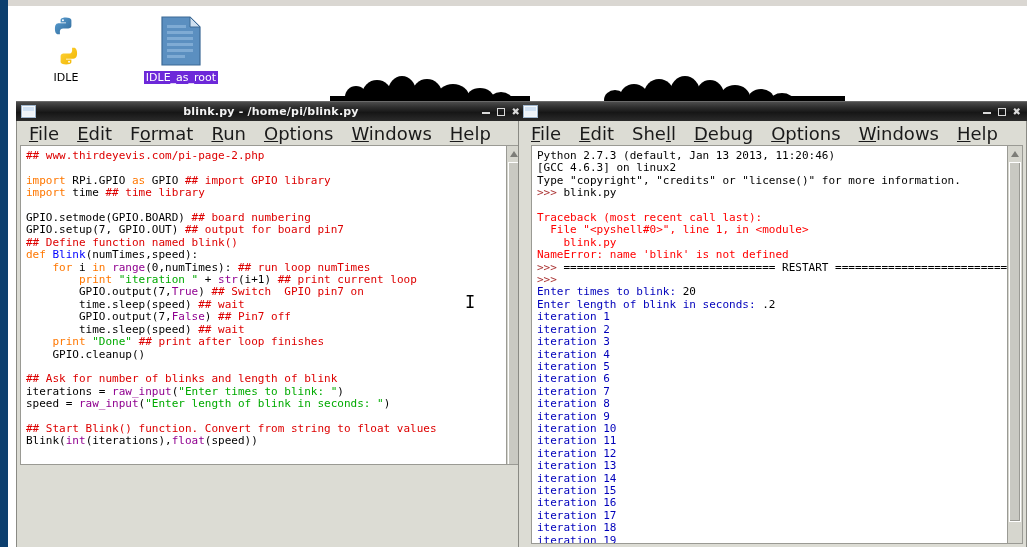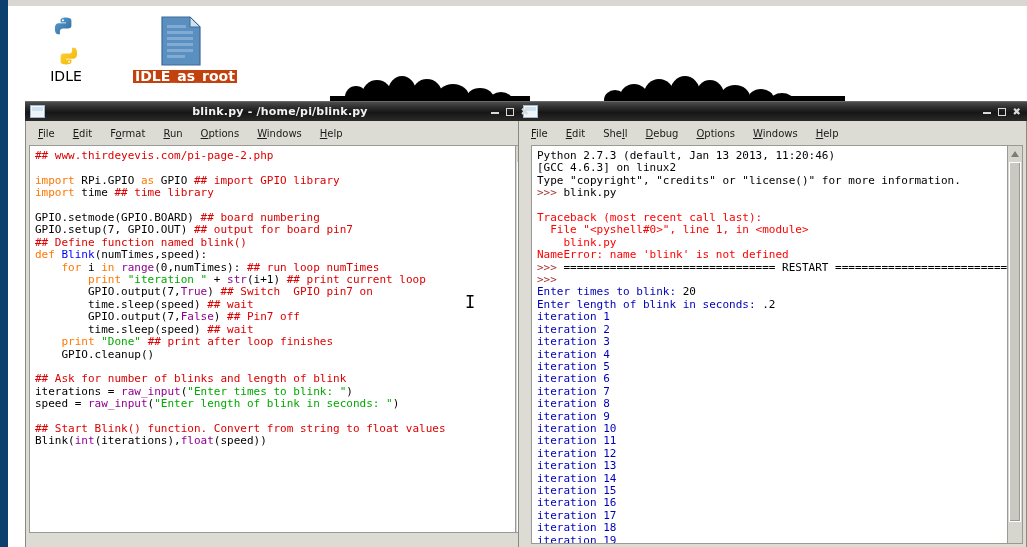--- a/index.html
+++ b/index.html
@@ -15,24 +15,24 @@
   #desk-left-strip{position:absolute;left:0;top:0;width:8px;height:547px;background:#0c3f6e;}
   #desk-topbar{position:absolute;left:8px;top:0;width:1019px;height:6px;background:#dad7d2;}
 
   
   .blob{position:absolute;background:#000000;}
 
   
   .desk-icon{position:absolute;width:96px;text-align:center;cursor:default;}
   .desk-icon .glyph{height:58px;display:flex;align-items:flex-end;justify-content:center;}
   .desk-icon .lab{
-    font-size:14px;color:#000;line-height:13px;display:inline-block;padding:0 2px;
-    font-family:"DejaVu Sans","Liberation Sans",sans-serif;
-  }
-  .desk-icon .lab.sel{background:#c2410c;color:#ffffff;font-weight:bold;}
+    font-size:11px;color:#000;line-height:13px;display:inline-block;padding:0 2px;
+    font-family:"DejaVu Sans","Liberation Sans",sans-serif;
+  }
+  .desk-icon .lab.sel{background:#6d28d9;color:#ffffff;}
 
   
   .window{position:absolute;box-sizing:border-box;}
   .titlebar{
     height:19px;position:relative;
     background:linear-gradient(to bottom,#4c4c4c 0%,#2e2e2e 28%,#161616 55%,#2b2b2b 100%);
     border-top:1px solid #6a6a6a;
     display:flex;align-items:center;
   }
   .titlebar .tb-icon{
@@ -49,21 +49,21 @@
   .tb-btns{margin-left:auto;margin-right:6px;display:flex;gap:7px;align-items:center;z-index:2;}
   .tb-btns span{font-size:10px;color:#d9d9d9;line-height:10px;font-family:"DejaVu Sans",sans-serif;}
   .tb-min{display:inline-block;width:8px;height:2px;background:#d9d9d9;margin-bottom:-3px;}
   .tb-max{display:inline-block;width:8px;height:8px;border:1.5px solid #d9d9d9;box-sizing:border-box;}
   .tb-close{display:inline-block;font-weight:bold;}
 
   .winbody{background:#dcdcd4;border:1px solid #8a8a84;border-top:none;box-sizing:border-box;}
 
   .menubar{height:24px;display:flex;align-items:center;padding-left:12px;background:#dcdcd4;}
   .menuitem{
-    font-size:10px;color:#1a1a1a;margin-right:18px;cursor:default;
+    font-size:18px;color:#1a1a1a;margin-right:18px;cursor:default;
     font-family:"DejaVu Sans","Liberation Sans",sans-serif;
   }
   .menuitem u{text-decoration:underline;}
 
   .textpane{
     background:#ffffff;border:1px solid #9a9a94;box-sizing:border-box;
     position:relative;overflow:hidden;
   }
   .code{
     font-family:"DejaVu Sans Mono","Liberation Mono",monospace;
@@ -162,41 +162,41 @@
             <rect x="7" y="27" width="26" height="3"></rect>
           <rect x="7" y="33" width="26" height="3"></rect>
             <rect x="7" y="39" width="18" height="3"></rect>
         </g>
       </svg>
     </div>
     <div><span class="lab sel">IDLE_as_root</span></div>
   </div>
 </div>
 
-<div class="window" style="left:25px;top:101px;width:510px;height:446px;">
+<div class="window" style="left:16px;top:101px;width:510px;height:446px;">
   <div class="titlebar">
     <div class="tb-icon"></div>
     <div class="tb-title">blink.py - /home/pi/blink.py</div>
     <div class="tb-btns">
       <span class="tb-min"></span>
       <span class="tb-max"></span>
       <span class="tb-close">✖</span>
     </div>
   </div>
   <div class="winbody" style="height:427px;">
     <div class="menubar">
       <div class="menuitem"><u>F</u>ile</div>
       <div class="menuitem"><u>E</u>dit</div>
       <div class="menuitem">F<u>o</u>rmat</div>
       <div class="menuitem"><u>R</u>un</div>
       <div class="menuitem"><u>O</u>ptions</div>
       <div class="menuitem"><u>W</u>indows</div>
       <div class="menuitem"><u>H</u>elp</div>
     </div>
-    <div class="textpane" style="margin:0 3px 3px 3px;height:388px;">
+    <div class="textpane" style="margin:0 3px 3px 3px;height:320px;">
       <div class="code" id="editor-code"><div><span class="c-comment">## www.thirdeyevis.com/pi-page-2.php</span></div><div>&nbsp;</div><div><span class="c-keyword">import</span><span class="c-plain"> RPi.GPIO </span><span class="c-keyword">as</span><span class="c-plain"> GPIO </span><span class="c-comment">## import GPIO library</span></div><div><span class="c-keyword">import</span><span class="c-plain"> time </span><span class="c-comment">## time library</span></div><div>&nbsp;</div><div><span class="c-plain">GPIO.setmode(GPIO.BOARD) </span><span class="c-comment">## board numbering</span></div><div><span class="c-plain">GPIO.setup(7, GPIO.OUT) </span><span class="c-comment">## output for board pin7</span></div><div><span class="c-comment">## Define function named blink()</span></div><div><span class="c-keyword">def </span><span class="c-def">Blink</span><span class="c-plain">(numTimes,speed):</span></div><div><span class="c-plain">    </span><span class="c-keyword">for</span><span class="c-plain"> i </span><span class="c-keyword">in</span><span class="c-plain"> </span><span class="c-builtin">range</span><span class="c-plain">(0,numTimes): </span><span class="c-comment">## run loop numTimes</span></div><div><span class="c-plain">        </span><span class="c-keyword">print</span><span class="c-plain"> </span><span class="c-string">"iteration "</span><span class="c-plain"> + </span><span class="c-builtin">str</span><span class="c-plain">(i+1) </span><span class="c-comment">## print current loop</span></div><div><span class="c-plain">        GPIO.output(7,</span><span class="c-builtin">True</span><span class="c-plain">) </span><span class="c-comment">## Switch  GPIO pin7 on</span></div><div><span class="c-plain">        time.sleep(speed) </span><span class="c-comment">## wait</span></div><div><span class="c-plain">        GPIO.output(7,</span><span class="c-builtin">False</span><span class="c-plain">) </span><span class="c-comment">## Pin7 off</span></div><div><span class="c-plain">        time.sleep(speed) </span><span class="c-comment">## wait</span></div><div><span class="c-plain">    </span><span class="c-keyword">print</span><span class="c-plain"> </span><span class="c-string">"Done"</span><span class="c-plain"> </span><span class="c-comment">## print after loop finishes</span></div><div><span class="c-plain">    GPIO.cleanup()</span></div><div>&nbsp;</div><div><span class="c-comment">## Ask for number of blinks and length of blink</span></div><div><span class="c-plain">iterations = </span><span class="c-builtin">raw_input</span><span class="c-plain">(</span><span class="c-string">"Enter times to blink: "</span><span class="c-plain">)</span></div><div><span class="c-plain">speed = </span><span class="c-builtin">raw_input</span><span class="c-plain">(</span><span class="c-string">"Enter length of blink in seconds: "</span><span class="c-plain">)</span></div><div>&nbsp;</div><div><span class="c-comment">## Start Blink() function. Convert from string to float values</span></div><div><span class="c-plain">Blink(</span><span class="c-builtin">int</span><span class="c-plain">(iterations),</span><span class="c-builtin">float</span><span class="c-plain">(speed))</span></div></div>
       <div class="vscroll">
         <div class="arrow">
             <i></i>
           </div>
         <div class="thumb" style="top:16px;height:370px;"></div>
       </div>
     </div>
   </div>
 </div>

